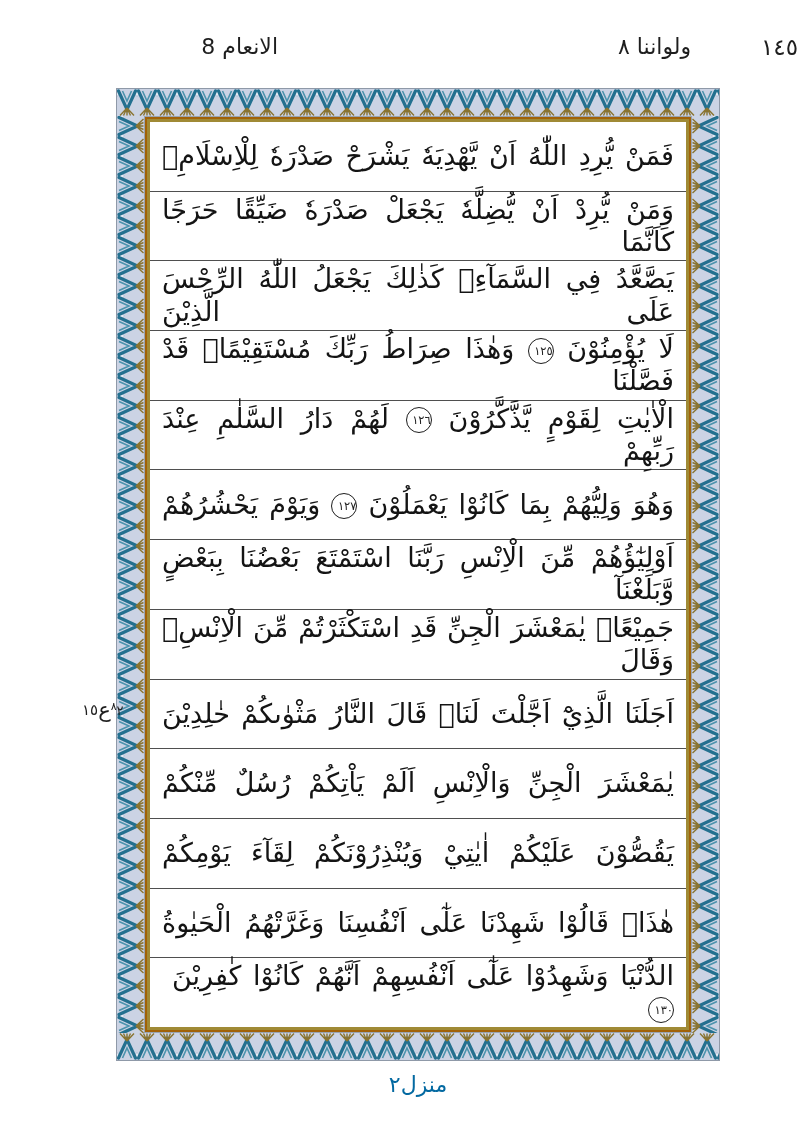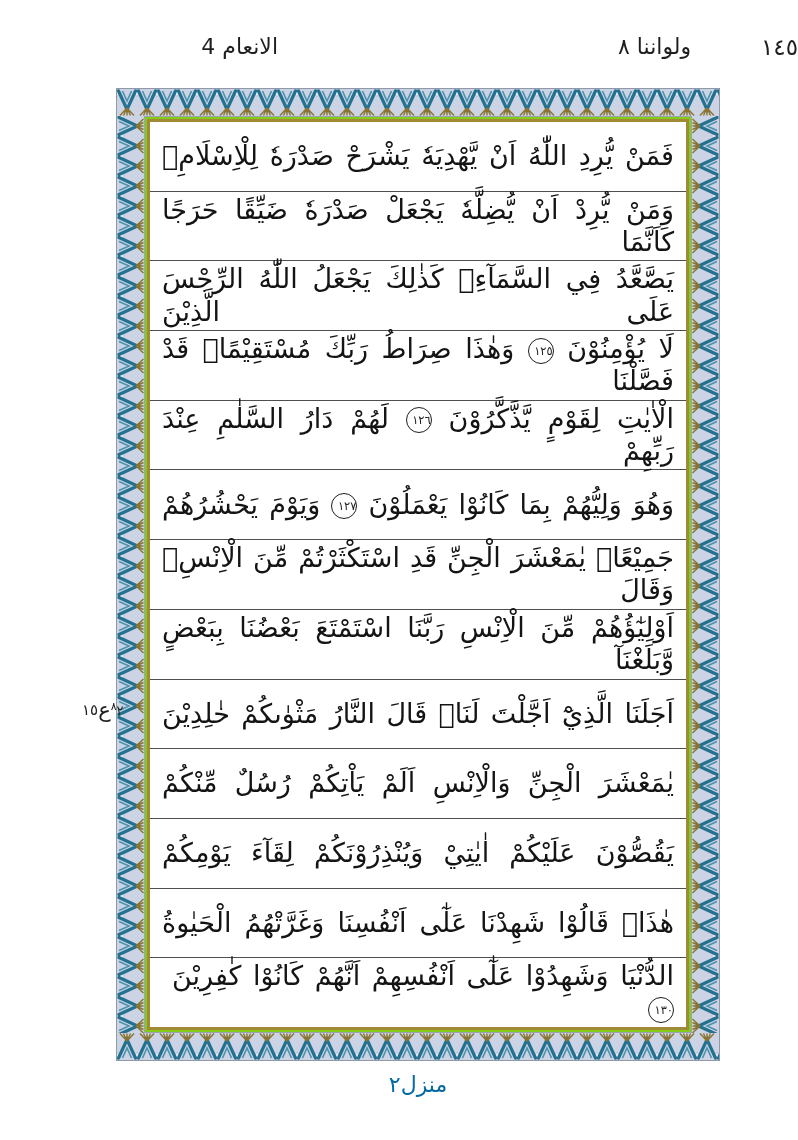--- a/index.html
+++ b/index.html
@@ -17,21 +17,21 @@
     position:absolute;left:116px;top:88px;width:604px;height:973px;
     box-sizing:border-box;border:1px solid #8f99a8;background:#cbd3e4;
   }
   .band{position:absolute;display:block;}
   .band-top{top:0;left:0;}
   .band-bottom{bottom:0;left:0;}
   .band-left{top:27px;left:0;}
   .band-right{top:27px;right:0;}
   
   .content-outer{
-    position:absolute;inset:27px;background:#84cc16;
+    position:absolute;inset:27px;background:#a16207;
     border:1px solid #9aa3b0;padding:2px;box-sizing:border-box;
   }
   .content-inner{
     height:100%;box-sizing:border-box;border:3px solid #a08a35;
     display:flex;flex-direction:column;background:#ffffff;
   }
   .qline{
     flex:1;display:flex;align-items:center;box-sizing:border-box;
     border-bottom:1.5px solid #4f4f4f;padding:0 12px;overflow:visible;
   }
@@ -61,21 +61,21 @@
   .footer{
     position:absolute;left:116px;top:1072px;width:604px;text-align:center;
     font-size:22px;color:#0369a1;direction:rtl;
   }
 </style>
 </head>
 <body>
 
 <div class="hdr hdr-juz">ولواننا ٨</div>
 <div class="hdr hdr-page">١٤٥</div>
-<div class="hdr hdr-surah">الانعام 4</div>
+<div class="hdr hdr-surah">الانعام 8</div>
 
 <div class="frame">
 
   <svg class="band band-top" width="602" height="27" xmlns="http://www.w3.org/2000/svg">
     <defs>
       <pattern id="p-top" width="20" height="27" patternUnits="userSpaceOnUse">
         <rect width="20" height="27" fill="#cbd3e4"></rect>
         <rect x="-2.5" y="1.5" width="5" height="5" transform="rotate(45 0 4)" fill="#e8ecf5" stroke="#9fb0c8" stroke-width="0.7"></rect>
         <rect x="17.5" y="1.5" width="5" height="5" transform="rotate(45 20 4)" fill="#e8ecf5" stroke="#9fb0c8" stroke-width="0.7"></rect>
         <path d="M1.5,2 L10,20.5 L18.5,2" fill="none" stroke="#23708f" stroke-width="3.2" stroke-linecap="round"></path>
@@ -148,24 +148,24 @@
         <div class="qline">
           <div class="qinner"><span>لَا يُؤْمِنُوْنَ</span> <span class="ayah-badge">١٢٥</span> <span>وَهٰذَا صِرَاطُ رَبِّكَ مُسْتَقِيْمًاۚ قَدْ فَصَّلْنَا</span></div>
         </div>
         <div class="qline">
           <div class="qinner"><span>الْاٰيٰتِ لِقَوْمٍ يَّذَّكَّرُوْنَ</span> <span class="ayah-badge">١٢٦</span> <span>لَهُمْ دَارُ السَّلٰمِ عِنْدَ رَبِّهِمْ</span></div>
         </div>
         <div class="qline">
           <div class="qinner"><span>وَهُوَ وَلِيُّهُمْ بِمَا كَانُوْا يَعْمَلُوْنَ</span> <span class="ayah-badge">١٢٧</span> <span>وَيَوْمَ يَحْشُرُهُمْ</span></div>
         </div>
         <div class="qline">
-          <div class="qinner"><span>جَمِيْعًاۚ يٰمَعْشَرَ الْجِنِّ قَدِ اسْتَكْثَرْتُمْ مِّنَ الْاِنْسِۚ وَقَالَ</span></div>
+          <div class="qinner"><span>اَوْلِيٰٓؤُهُمْ مِّنَ الْاِنْسِ رَبَّنَا اسْتَمْتَعَ بَعْضُنَا بِبَعْضٍ وَّبَلَغْنَآ</span></div>
         </div>
         <div class="qline">
-          <div class="qinner"><span>اَوْلِيٰٓؤُهُمْ مِّنَ الْاِنْسِ رَبَّنَا اسْتَمْتَعَ بَعْضُنَا بِبَعْضٍ وَّبَلَغْنَآ</span></div>
+          <div class="qinner"><span>جَمِيْعًاۚ يٰمَعْشَرَ الْجِنِّ قَدِ اسْتَكْثَرْتُمْ مِّنَ الْاِنْسِۚ وَقَالَ</span></div>
         </div>
         <div class="qline">
           <div class="qinner"><span>اَجَلَنَا الَّذِيْٓ اَجَّلْتَ لَنَاۚ قَالَ النَّارُ مَثْوٰىكُمْ خٰلِدِيْنَ</span></div>
         </div>
         <div class="qline">
           <div class="qinner"><span>يٰمَعْشَرَ الْجِنِّ وَالْاِنْسِ اَلَمْ يَاْتِكُمْ رُسُلٌ مِّنْكُمْ</span></div>
         </div>
         <div class="qline">
           <div class="qinner"><span>يَقُصُّوْنَ عَلَيْكُمْ اٰيٰتِيْ وَيُنْذِرُوْنَكُمْ لِقَآءَ يَوْمِكُمْ</span></div>
         </div>

